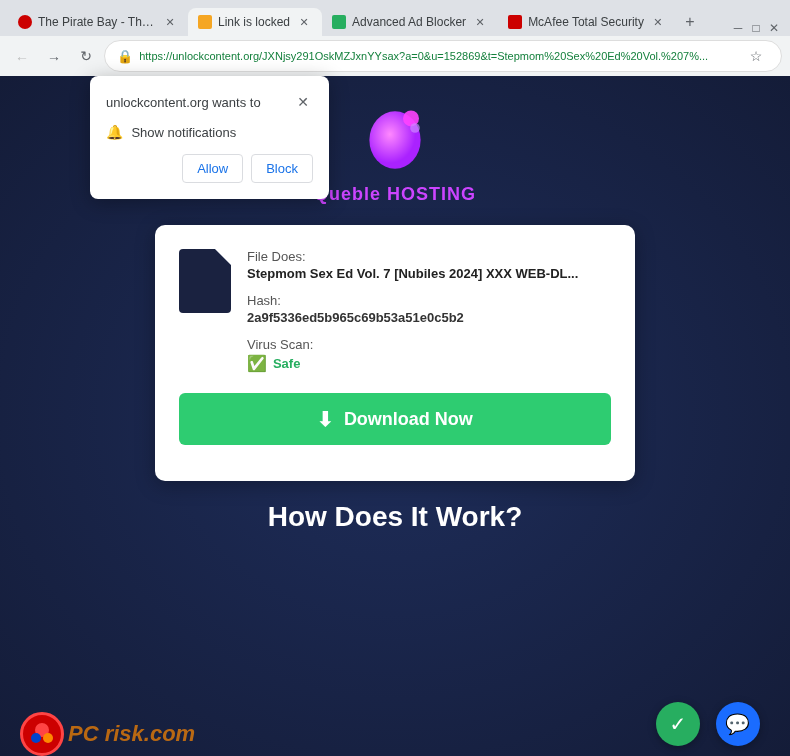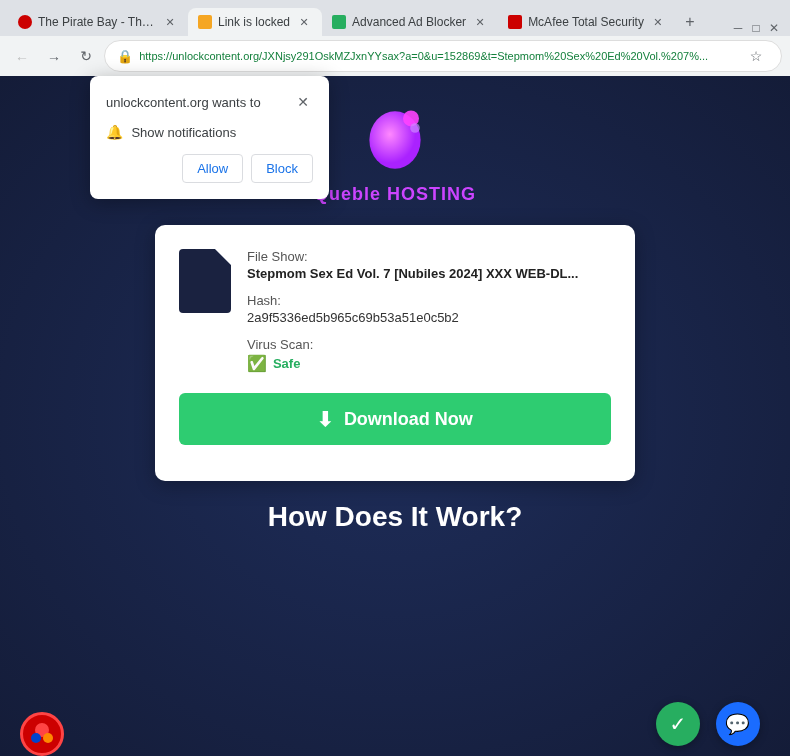--- a/index.html
+++ b/index.html
@@ -202,21 +202,21 @@
       right: 0;
       width: 0;
       height: 0;
       border-style: solid;
       border-width: 0 16px 16px 0;
       border-color: transparent white transparent transparent;
     }
     .file-details { flex: 1; }
     .file-field-label { font-size: 13px; color: #555; margin-bottom: 2px; }
     .file-field-value { font-size: 13px; color: #222; font-weight: 600; margin-bottom: 12px; }
-    .hash-value { font-weight: normal; color: #333 !important; }
+    .hash-value { font-weight: bold; color: #333 !important; }
     .virus-row { display: flex; align-items: center; gap: 6px; }
     .safe-check { color: #27ae60; font-size: 16px; }
     .safe-text { color: #27ae60; font-size: 13px; font-weight: 600; }
 
     .download-btn {
       display: flex;
       align-items: center;
       justify-content: center;
       width: 100%;
       padding: 14px;
@@ -412,21 +412,21 @@
     </div>
 
     <div class="download-card">
       <div class="card-content">
 
         <div class="file-icon-area">
           <div class="file-icon"></div>
         </div>
 
         <div class="file-details">
-          <div class="file-field-label">File Show:</div>
+          <div class="file-field-label">File Does:</div>
           <div class="file-field-value">Stepmom Sex Ed Vol. 7 [Nubiles 2024] XXX WEB-DL...</div>
           <div class="file-field-label">Hash:</div>
           <div class="file-field-value hash-value">2a9f5336ed5b965c69b53a51e0c5b2</div>
           <div class="file-field-label">Virus Scan:</div>
           <div class="virus-row">
             <span class="safe-check">✅</span>
             <span class="safe-text">Safe</span>
           </div>
         </div>
       </div>
@@ -443,20 +443,21 @@
     </div>
 
     <div class="pcrisk-watermark">
       <div class="pcrisk-logo-circle">
         <svg width="28" height="28" viewBox="0 0 28 28">
           <circle cx="14" cy="10" r="7" fill="#ff4444"></circle>
           <circle cx="8" cy="18" r="5" fill="#0044cc"></circle>
           <circle cx="20" cy="18" r="5" fill="#ff8800"></circle>
         </svg>
       </div>
+      <span class="pcrisk-text">PC risk.com</span>
     </div>
 
     <div class="green-check-btn">✓</div>
 
     <div class="chat-btn">💬</div>
 
   </div>
 
   <div class="notification-popup">
     <div class="notif-header">

